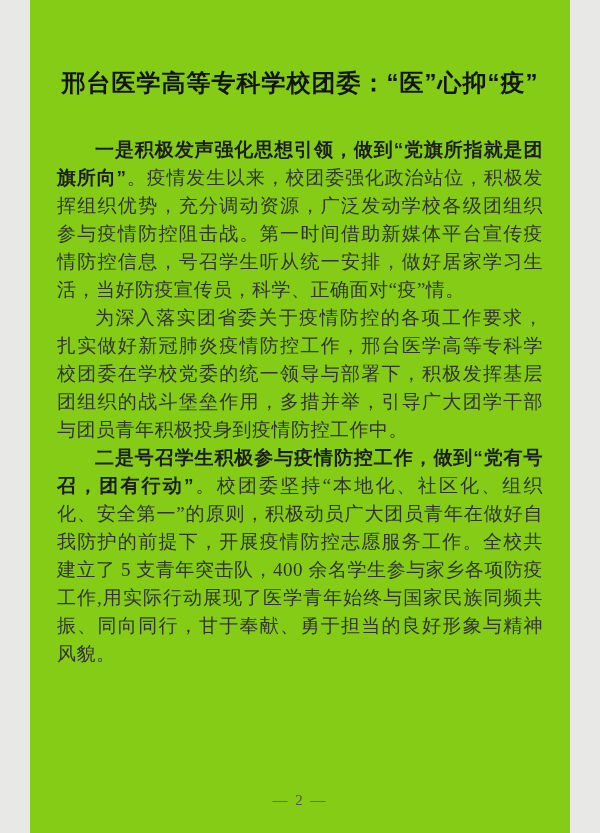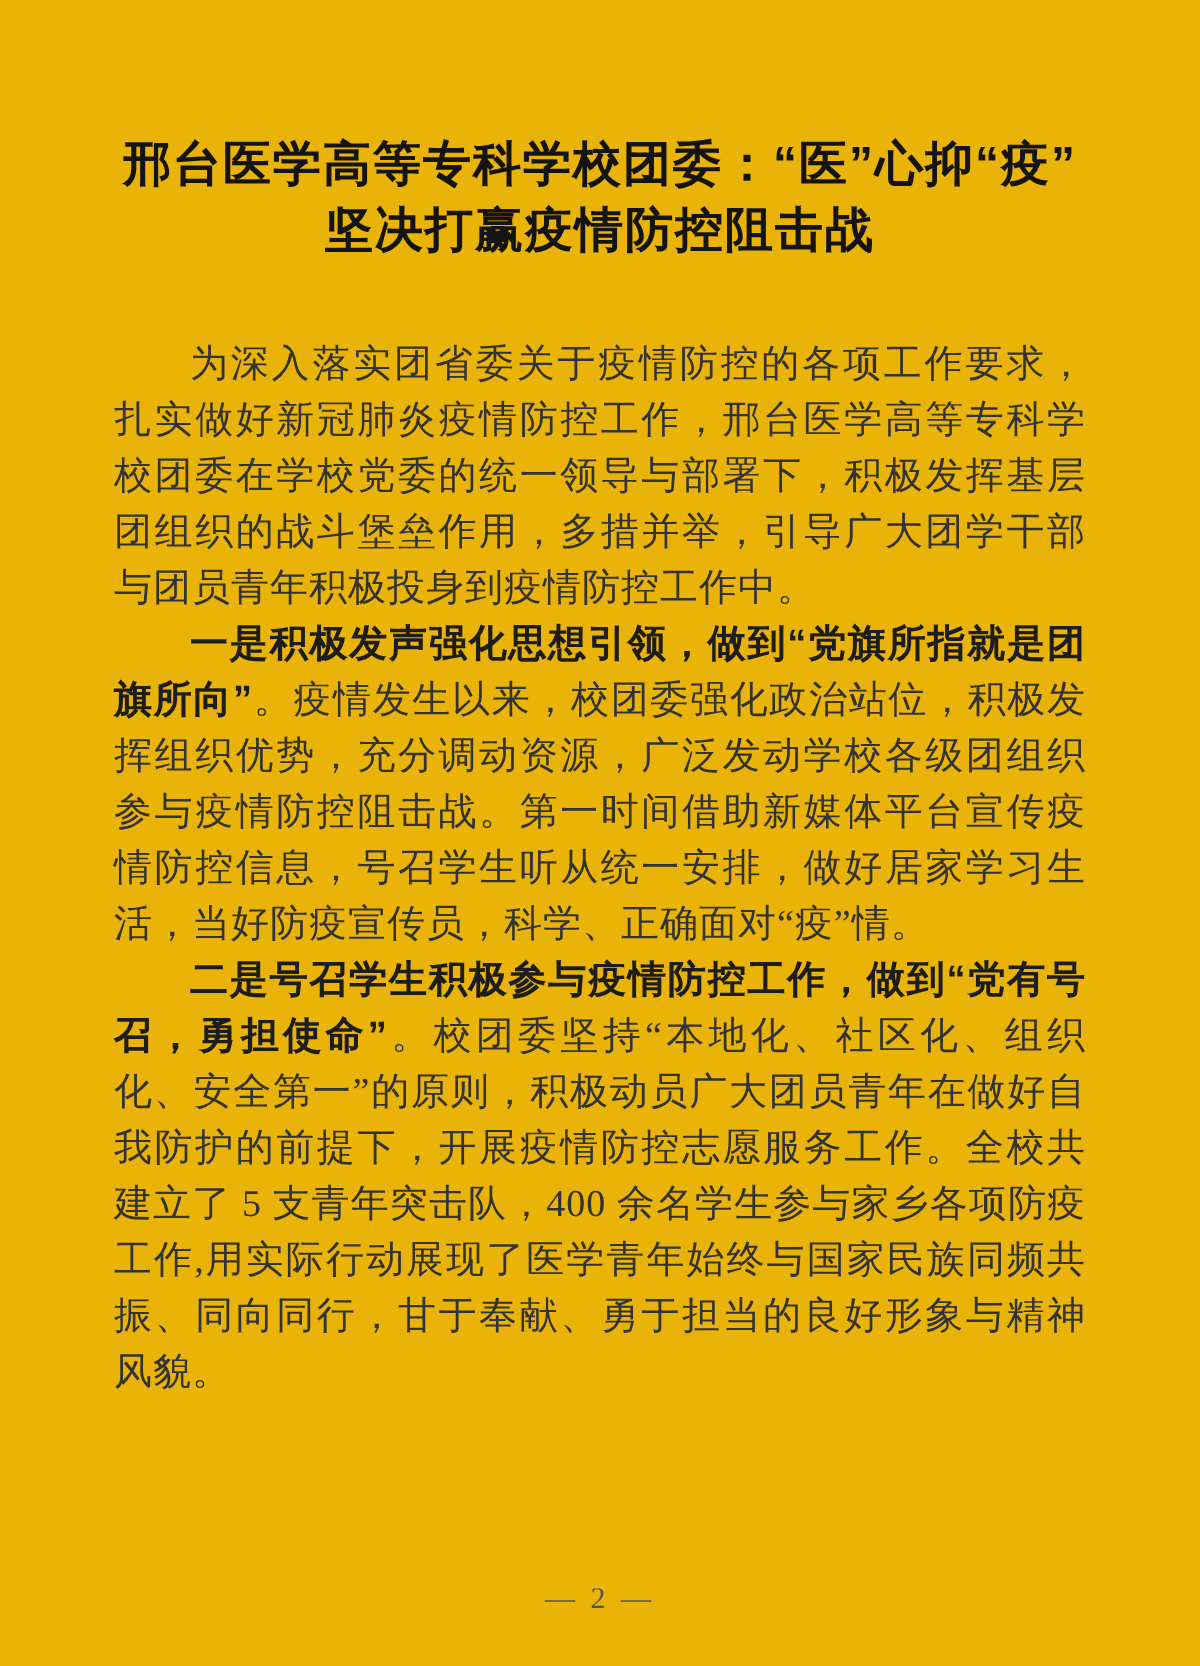--- a/index.html
+++ b/index.html
@@ -2,24 +2,24 @@
 <html><head>
 <meta charset="utf-8">
 <style>
   html, body {
     margin: 0;
     padding: 0;
     background: #e8e8e6;
   }
   .page {
     position: relative;
-    width: 600px;
+    width: 540px;
     height: 833px;
     margin: 0 auto;
-    background: #eab308;
+    background: #84cc16;
     overflow: hidden;
     font-family: "Liberation Serif", "DejaVu Serif", serif;
   }
   .title {
     margin: 66px auto 0;
     width: 520px;
     text-align: center;
     font-family: "Liberation Sans", "DejaVu Sans", sans-serif;
     font-weight: 700;
     font-size: 24px;
@@ -60,27 +60,26 @@
     color: #555555;
   }
 </style>
 </head>
 <body>
 
 <div class="page">
 
   <h1 class="title">
     <span class="title-line">邢台医学高等专科学校团委：“医”心抑“疫”</span>
-    <span class="title-line">坚决打赢疫情防控阻击战</span>
   </h1>
 
   <div class="content">
+    <p><span class="lead">一是积极发声强化思想引领，做到“党旗所指就是团旗所向”</span><span>。疫情发生以来，校团委强化政治站位，积极发挥组织优势，充分调动资源，广泛发动学校各级团组织参与疫情防控阻击战。第一时间借助新媒体平台宣传疫情防控信息，号召学生听从统一安排，做好居家学习生活，当好防疫宣传员，科学、正确面对“疫”情。</span></p>
+
     <p><span class="lead"></span><span>为深入落实团省委关于疫情防控的各项工作要求，扎实做好新冠肺炎疫情防控工作，邢台医学高等专科学校团委在学校党委的统一领导与部署下，积极发挥基层团组织的战斗堡垒作用，多措并举，引导广大团学干部与团员青年积极投身到疫情防控工作中。</span></p>
 
-    <p><span class="lead">一是积极发声强化思想引领，做到“党旗所指就是团旗所向”</span><span>。疫情发生以来，校团委强化政治站位，积极发挥组织优势，充分调动资源，广泛发动学校各级团组织参与疫情防控阻击战。第一时间借助新媒体平台宣传疫情防控信息，号召学生听从统一安排，做好居家学习生活，当好防疫宣传员，科学、正确面对“疫”情。</span></p>
-
-    <p><span class="lead">二是号召学生积极参与疫情防控工作，做到“党有号召，勇担使命”</span><span>。校团委坚持“本地化、社区化、组织化、安全第一”的原则，积极动员广大团员青年在做好自我防护的前提下，开展疫情防控志愿服务工作。全校共建立了 5 支青年突击队，400 余名学生参与家乡各项防疫工作,用实际行动展现了医学青年始终与国家民族同频共振、同向同行，甘于奉献、勇于担当的良好形象与精神风貌。</span></p>
+    <p><span class="lead">二是号召学生积极参与疫情防控工作，做到“党有号召，团有行动”</span><span>。校团委坚持“本地化、社区化、组织化、安全第一”的原则，积极动员广大团员青年在做好自我防护的前提下，开展疫情防控志愿服务工作。全校共建立了 5 支青年突击队，400 余名学生参与家乡各项防疫工作,用实际行动展现了医学青年始终与国家民族同频共振、同向同行，甘于奉献、勇于担当的良好形象与精神风貌。</span></p>
 
   </div>
 
   <div class="footer">— 2 —</div>
 
 </div>
 
 </body></html>

